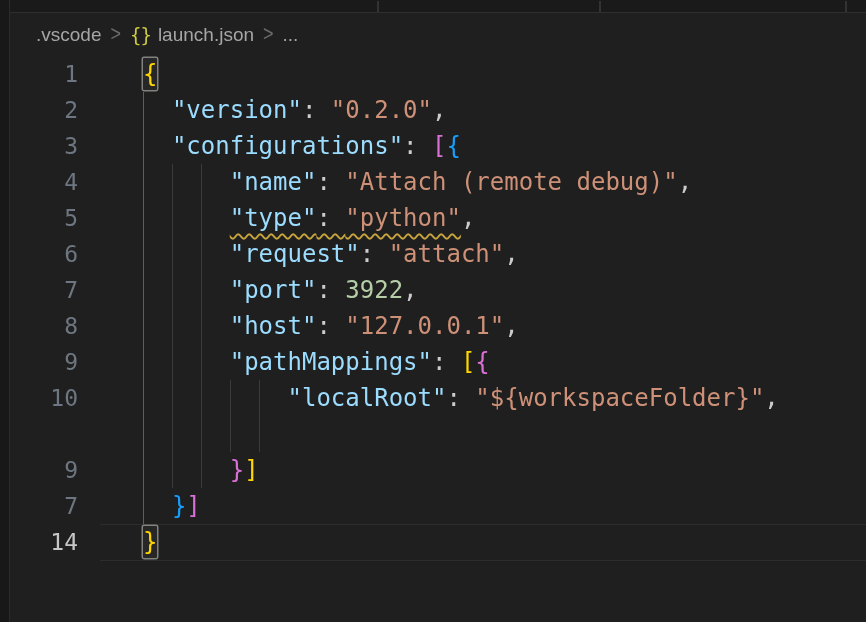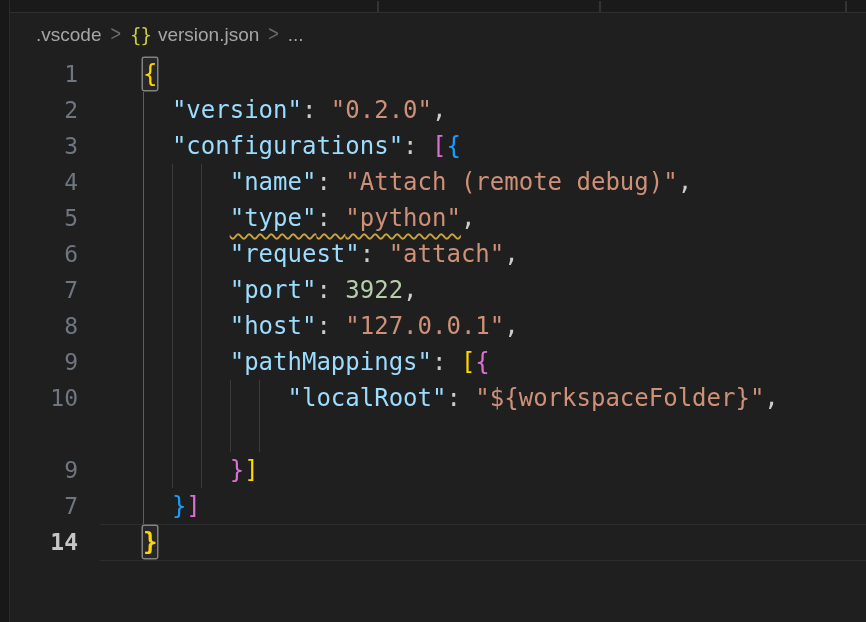--- a/index.html
+++ b/index.html
@@ -89,30 +89,30 @@
         <span class="codetext"><span>          </span><span style="color: rgb(156, 220, 254);">"localRoot"</span><span style="color: rgb(204, 204, 204);">: </span><span style="color: rgb(206, 145, 120);">"${workspaceFolder}"</span><span style="color: rgb(204, 204, 204);">,</span></span>
       </div>
       <div class="codeline" style="top: 452px;">
         <span class="lnum">9</span>
         <span class="codetext"><span>      </span><span style="color: rgb(218, 112, 214);">}</span><span style="color: rgb(255, 215, 0);">]</span></span>
       </div>
       <div class="codeline" style="top: 488px;">
         <span class="lnum">7</span>
         <span class="codetext"><span>  </span><span style="color: rgb(23, 159, 255);">}</span><span style="color: rgb(218, 112, 214);">]</span></span>
       </div>
-      <div class="codeline" style="top: 524px; font-weight: bold;">
+      <div class="codeline" style="top: 524px;">
         <span class="lnum active">14</span>
         <span class="codetext"><span class="bbox" style="color: rgb(255, 215, 0);">}</span></span>
       </div>
     </div>
 
   <div id="breadcrumbs">
     <span class="crumb">.vscode</span>
     <span class="sep">&gt;</span>
     <span class="jsonicon">{}</span>
-    <span class="crumb">version.json</span>
+    <span class="crumb">launch.json</span>
     <span class="sep">&gt;</span>
     <span class="crumb">...</span>
   </div>
 
   <div id="leftstrip"></div>
 
 </div>
 
 </body></html>

